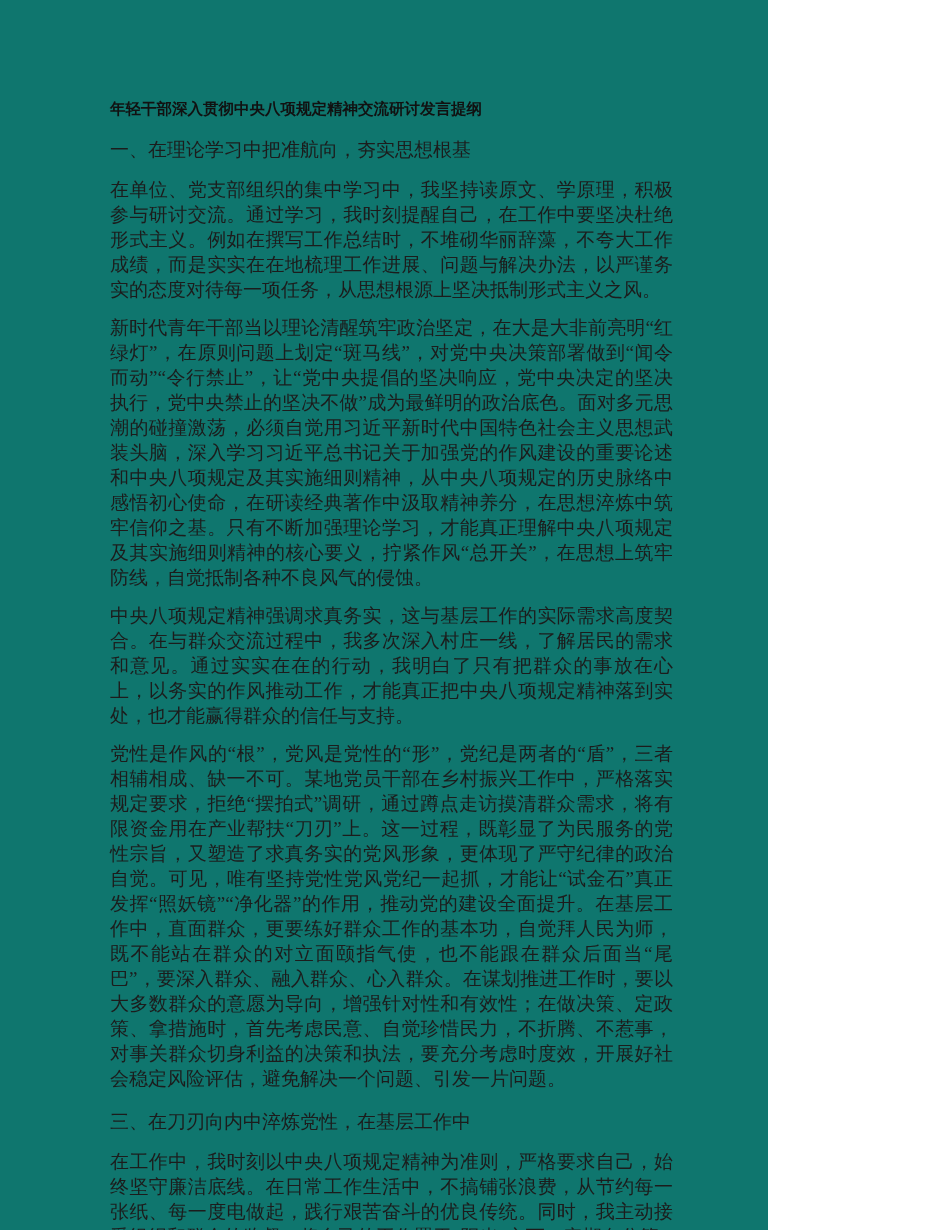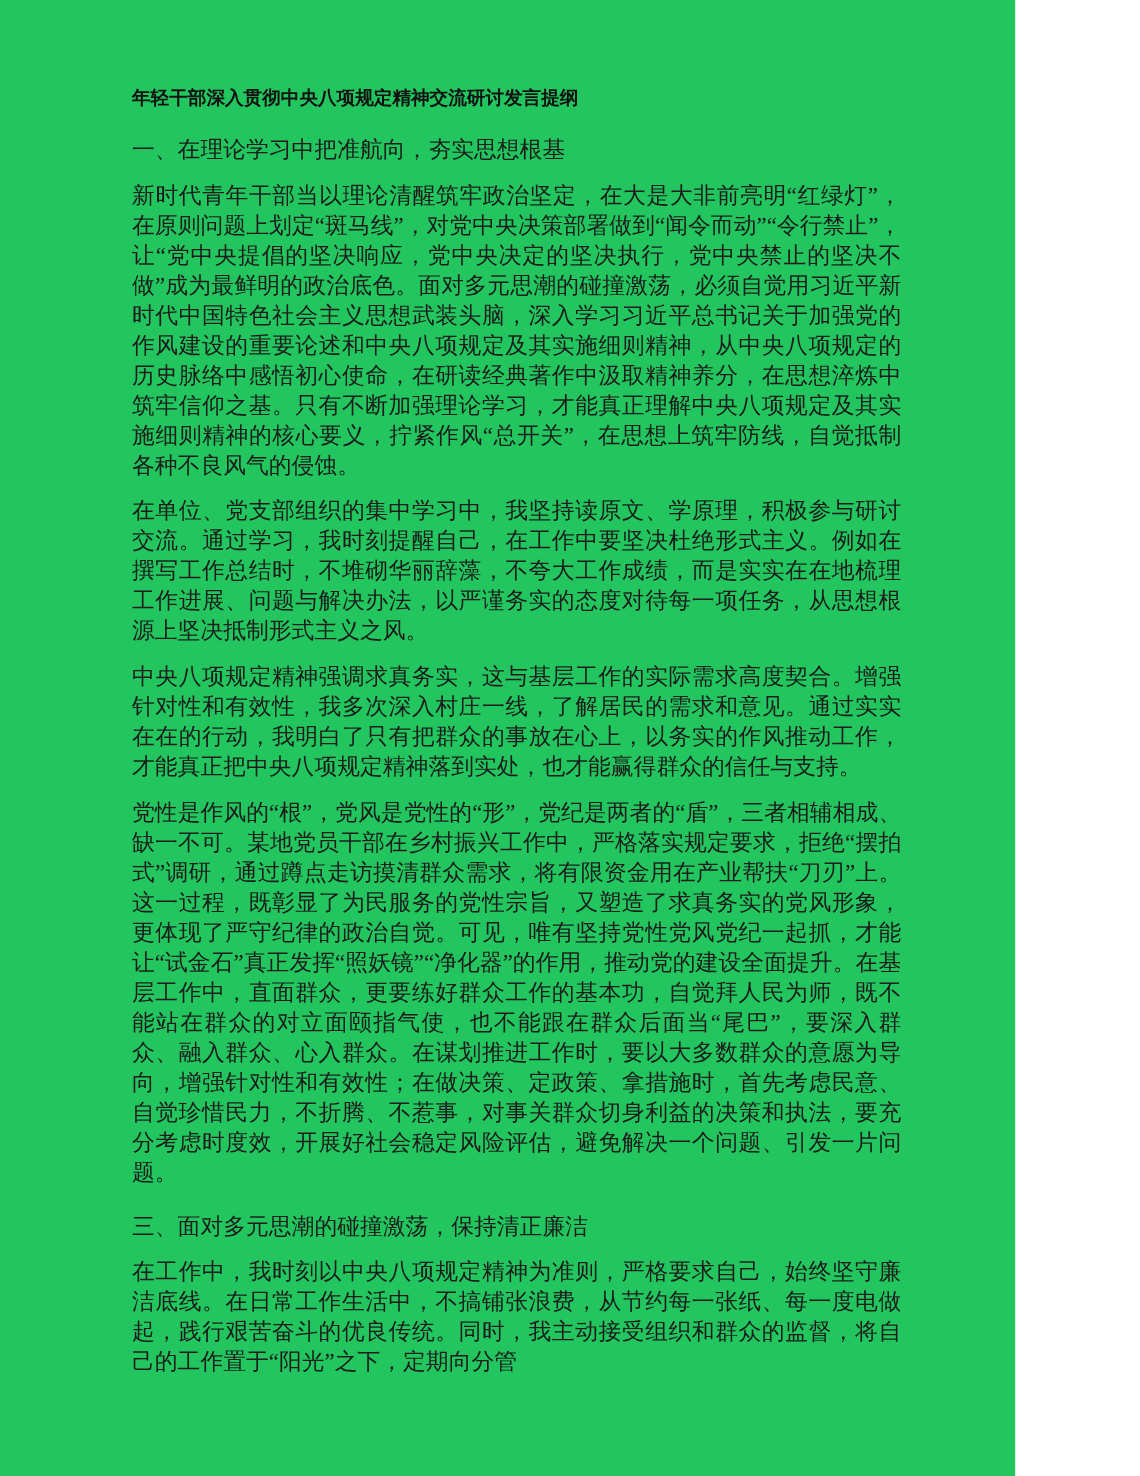--- a/index.html
+++ b/index.html
@@ -9,24 +9,24 @@
   }
   body {
     width: 950px;
     height: 1230px;
     overflow: hidden;
     font-family: "Liberation Serif", "DejaVu Serif", serif;
     color: #1c1c1c;
   }
   .page {
     box-sizing: border-box;
-    width: 846px;
+    width: 768px;
     height: 1230px;
-    padding: 72px 95px 0 110px;
-    background: #22c55e;
+    padding: 98px 95px 0 110px;
+    background: #0f766e;
   }
   .doc-title {
     font-size: 15.5px;
     font-weight: bold;
     line-height: 21px;
     margin: 0 0 20px 0;
     color: #111111;
   }
   .para {
     font-size: 19px;
@@ -35,36 +35,37 @@
     text-align: justify;
     text-justify: inter-ideograph;
     word-break: break-all;
     letter-spacing: 0px;
   }
   .section-heading {
     font-size: 19px;
     line-height: 25px;
     margin: 20px 0 13px 0;
     text-align: left;
+    font-family: Liberation Mono, monospace;
   }
 </style>
 </head>
 <body>
 
 <div class="page">
   <h1 class="doc-title">年轻干部深入贯彻中央八项规定精神交流研讨发言提纲</h1>
 
 
   <p class="section-heading">一、在理论学习中把准航向，夯实思想根基</p>
 
+  <p class="para">在单位、党支部组织的集中学习中，我坚持读原文、学原理，积极参与研讨交流。通过学习，我时刻提醒自己，在工作中要坚决杜绝形式主义。例如在撰写工作总结时，不堆砌华丽辞藻，不夸大工作成绩，而是实实在在地梳理工作进展、问题与解决办法，以严谨务实的态度对待每一项任务，从思想根源上坚决抵制形式主义之风。</p>
+
   <p class="para">新时代青年干部当以理论清醒筑牢政治坚定，在大是大非前亮明“红绿灯”，在原则问题上划定“斑马线”，对党中央决策部署做到“闻令而动”“令行禁止”，让“党中央提倡的坚决响应，党中央决定的坚决执行，党中央禁止的坚决不做”成为最鲜明的政治底色。面对多元思潮的碰撞激荡，必须自觉用习近平新时代中国特色社会主义思想武装头脑，深入学习习近平总书记关于加强党的作风建设的重要论述和中央八项规定及其实施细则精神，从中央八项规定的历史脉络中感悟初心使命，在研读经典著作中汲取精神养分，在思想淬炼中筑牢信仰之基。只有不断加强理论学习，才能真正理解中央八项规定及其实施细则精神的核心要义，拧紧作风“总开关”，在思想上筑牢防线，自觉抵制各种不良风气的侵蚀。</p>
 
-  <p class="para">在单位、党支部组织的集中学习中，我坚持读原文、学原理，积极参与研讨交流。通过学习，我时刻提醒自己，在工作中要坚决杜绝形式主义。例如在撰写工作总结时，不堆砌华丽辞藻，不夸大工作成绩，而是实实在在地梳理工作进展、问题与解决办法，以严谨务实的态度对待每一项任务，从思想根源上坚决抵制形式主义之风。</p>
 
-
-  <p class="para">中央八项规定精神强调求真务实，这与基层工作的实际需求高度契合。增强针对性和有效性，我多次深入村庄一线，了解居民的需求和意见。通过实实在在的行动，我明白了只有把群众的事放在心上，以务实的作风推动工作，才能真正把中央八项规定精神落到实处，也才能赢得群众的信任与支持。</p>
+  <p class="para">中央八项规定精神强调求真务实，这与基层工作的实际需求高度契合。在与群众交流过程中，我多次深入村庄一线，了解居民的需求和意见。通过实实在在的行动，我明白了只有把群众的事放在心上，以务实的作风推动工作，才能真正把中央八项规定精神落到实处，也才能赢得群众的信任与支持。</p>
 
   <p class="para">党性是作风的“根”，党风是党性的“形”，党纪是两者的“盾”，三者相辅相成、缺一不可。某地党员干部在乡村振兴工作中，严格落实规定要求，拒绝“摆拍式”调研，通过蹲点走访摸清群众需求，将有限资金用在产业帮扶“刀刃”上。这一过程，既彰显了为民服务的党性宗旨，又塑造了求真务实的党风形象，更体现了严守纪律的政治自觉。可见，唯有坚持党性党风党纪一起抓，才能让“试金石”真正发挥“照妖镜”“净化器”的作用，推动党的建设全面提升。在基层工作中，直面群众，更要练好群众工作的基本功，自觉拜人民为师，既不能站在群众的对立面颐指气使，也不能跟在群众后面当“尾巴”，要深入群众、融入群众、心入群众。在谋划推进工作时，要以大多数群众的意愿为导向，增强针对性和有效性；在做决策、定政策、拿措施时，首先考虑民意、自觉珍惜民力，不折腾、不惹事，对事关群众切身利益的决策和执法，要充分考虑时度效，开展好社会稳定风险评估，避免解决一个问题、引发一片问题。</p>
 
-  <p class="section-heading">三、面对多元思潮的碰撞激荡，保持清正廉洁</p>
+  <p class="section-heading">三、在刀刃向内中淬炼党性，在基层工作中</p>
 
   <p class="para">在工作中，我时刻以中央八项规定精神为准则，严格要求自己，始终坚守廉洁底线。在日常工作生活中，不搞铺张浪费，从节约每一张纸、每一度电做起，践行艰苦奋斗的优良传统。同时，我主动接受组织和群众的监督，将自己的工作置于“阳光”之下，定期向分管</p>
 </div>
 
 </body></html>

